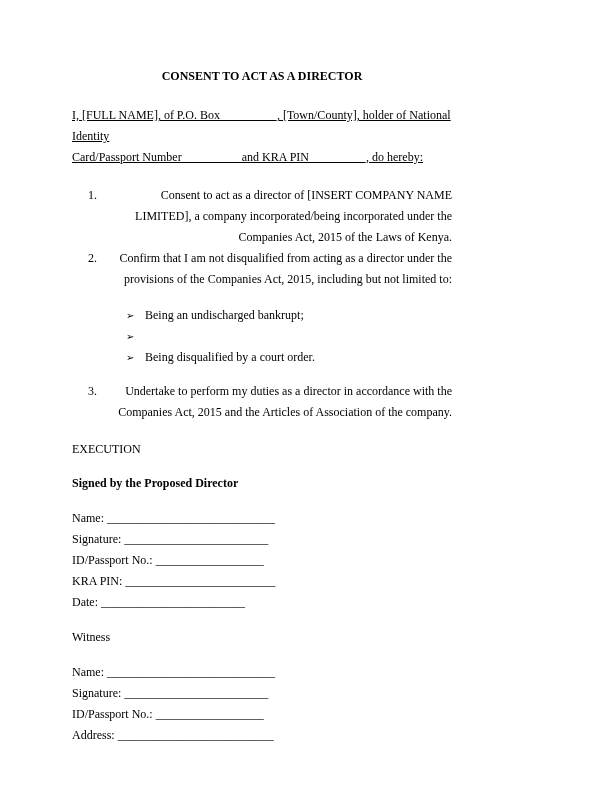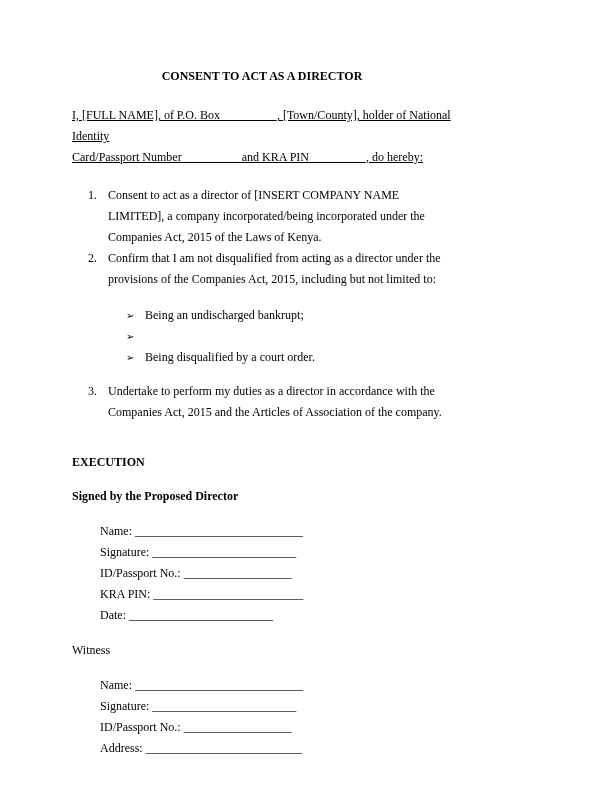--- a/index.html
+++ b/index.html
@@ -13,33 +13,33 @@
     width: 524px; height: 792px;
     padding: 66px 72px 8px 72px;
     overflow: hidden;
     background: #ffffff;
   }
   .doc-title { text-align: center; font-weight: bold; }
   .intro { margin-top: 18px; text-decoration: underline; }
   .numlist { margin-top: 17px; }
   .num-item { display: flex; }
   .num-item .num { flex: 0 0 20px; margin-left: 16px; }
-  .num-item .num-text { flex: 1; }
+  .num-item .num-text { flex: 1; text-align: right; }
   .bullets { margin-top: 15px; }
   .bullet-item { display: flex; margin-left: 54px; }
   .bullet-item .marker {
     flex: 0 0 19px;
     font-family: "DejaVu Sans", sans-serif;
     font-size: 10px;
   }
   .item3-wrap { margin-top: 13px; }
-  .h-exec { margin-top: 29px; font-weight: bold; }
+  .h-exec { margin-top: 16px; font-weight: normal; }
   .h-sub { margin-top: 13px; font-weight: bold; }
   .h-witness { margin-top: 14px; font-weight: normal; }
-  .fields { margin-top: 14px; margin-left: 28px; }
+  .fields { margin-top: 14px; }
   .field-line { white-space: nowrap; }
 </style>
 </head>
 <body>
 
 <div class="page">
 
   <div class="doc-title">CONSENT TO ACT AS A DIRECTOR</div>
 
   <div class="intro">

